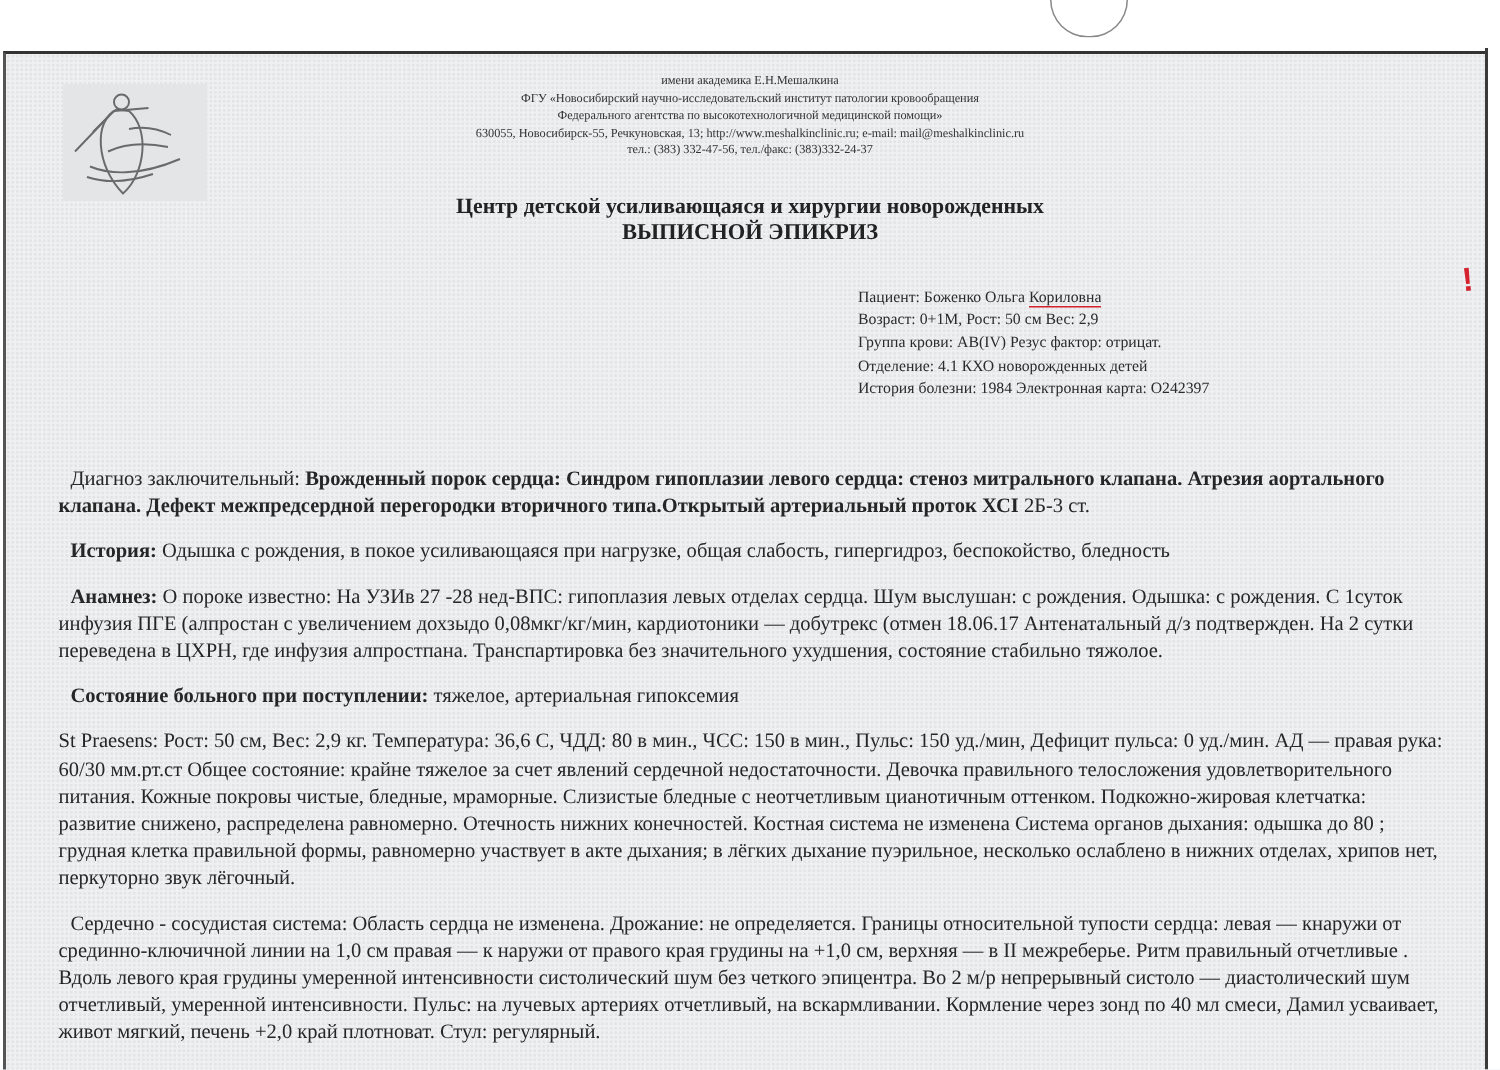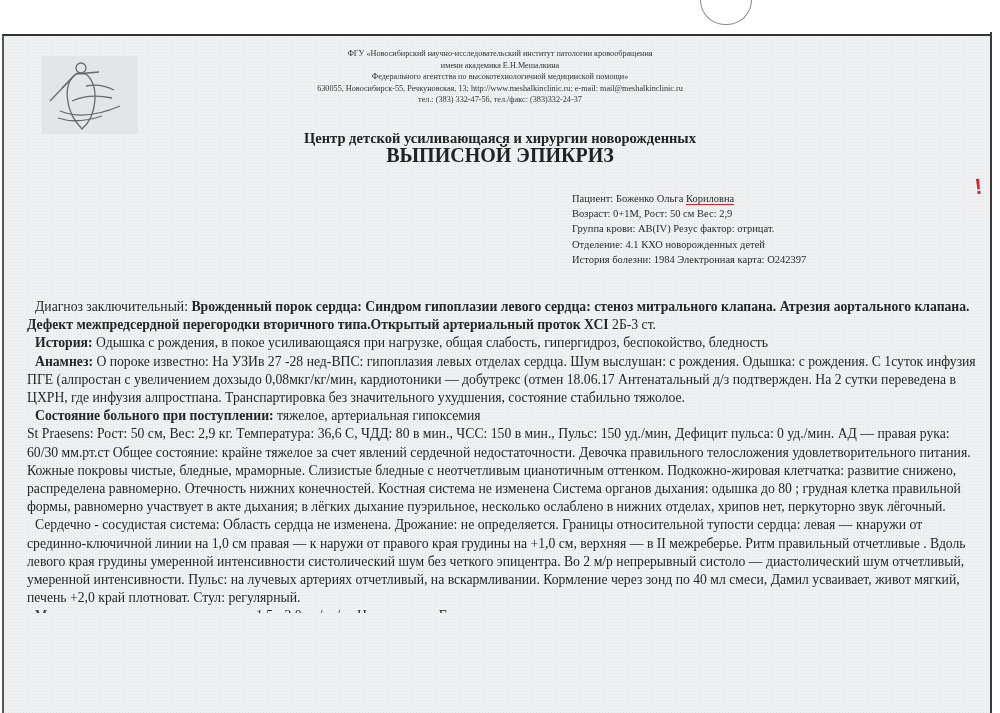--- a/index.html
+++ b/index.html
@@ -12,26 +12,26 @@
         border-top:2px solid #333;border-left:2px solid #555;}
   .right-edge{position:absolute;left:990px;top:32px;width:2px;height:681px;background:#3a3a3a;}
   .topmark{position:absolute;left:700px;top:0px;width:50px;height:24px;
            border:1px solid #888;border-top:none;border-radius:0 0 25px 25px;}
   .logo{position:absolute;left:42px;top:56px;width:96px;height:78px;}
   .header{position:absolute;left:250px;top:48px;width:500px;text-align:center;
           font-size:8.2px;line-height:11.5px;color:#333;}
   .header .link{}
   .title{position:absolute;left:250px;top:130px;width:500px;text-align:center;font-weight:bold;color:#222;}
   .title .l1{font-size:14.5px;line-height:17px;}
-  .title .l2{font-size:20px;line-height:17px;}
+  .title .l2{font-size:15px;line-height:17px;}
   .patient{position:absolute;right:8px;top:191px;text-align:left;font-size:10.5px;line-height:15.2px;color:#2a2a2a;width:420px;}
   .underline-red{border-bottom:1.5px solid #d4232f;}
   .excl{position:absolute;left:975px;top:177px;width:3px;height:24px;color:#d4232f;font-size:22px;font-weight:bold;line-height:20px;font-family:"Liberation Sans",sans-serif;transform:rotate(-6deg);}
   .body{position:absolute;left:27px;top:298px;width:950px;font-size:13.7px;line-height:18.2px;color:#262626;}
-  .body p{margin:0;}
+  .body p{margin:12px;}
   .ind{text-indent:8px;}
   b{font-weight:bold;}
   .cut{height:6px;overflow:hidden;}
 </style>
 </head>
 <body>
 
 <div class="page"></div>
 <div class="right-edge"></div>
 <div class="topmark"></div>
@@ -44,22 +44,22 @@
     <path d="M20 32 L 34 18 L 57 16"></path>
     <path d="M8 45 L 30 22"></path>
     <path d="M30 45 C 45 38, 60 40, 70 42"></path>
     <path d="M18 55 C 30 60, 50 62, 78 50"></path>
     <path d="M16 62 C 28 66, 42 66, 60 60"></path>
     <path d="M44 30 C 54 28, 64 30, 72 34"></path>
   </g>
 </svg>
 
 <div class="header">
+  <div>имени академика Е.Н.Мешалкина</div>
   <div>ФГУ «Новосибирский научно-исследовательский институт патологии кровообращения</div>
-  <div>имени академика Е.Н.Мешалкина</div>
   <div>Федерального агентства по высокотехнологичной медицинской помощи»</div>
   <div><span>630055, Новосибирск-55, Речкуновская, 13; </span><span class="link">http://www.meshalkinclinic.ru</span><span>; e-mail: mail@meshalkinclinic.ru</span></div>
   <div>тел.: (383) 332-47-56, тел./факс: (383)332-24-37</div>
 </div>
 
 <div class="title">
   <div class="l1">Центр детской усиливающаяся и хирургии новорожденных</div>
   <div class="l2">ВЫПИСНОЙ ЭПИКРИЗ</div>
 </div>
 

